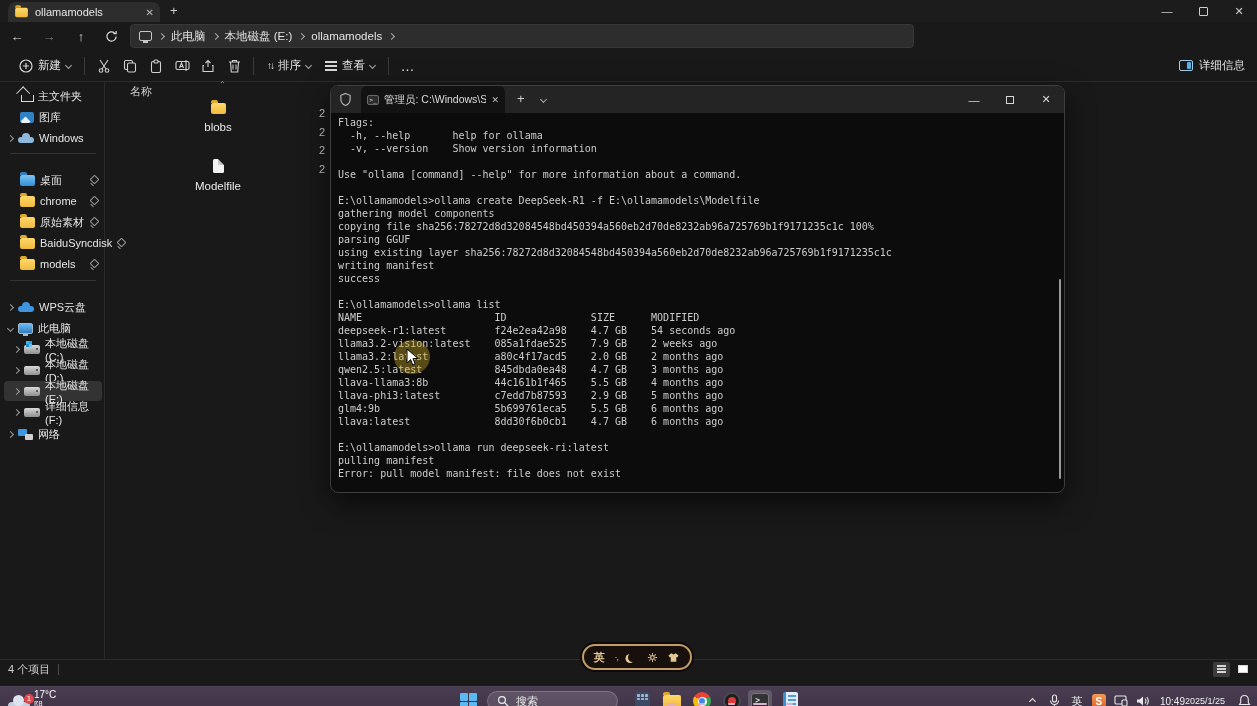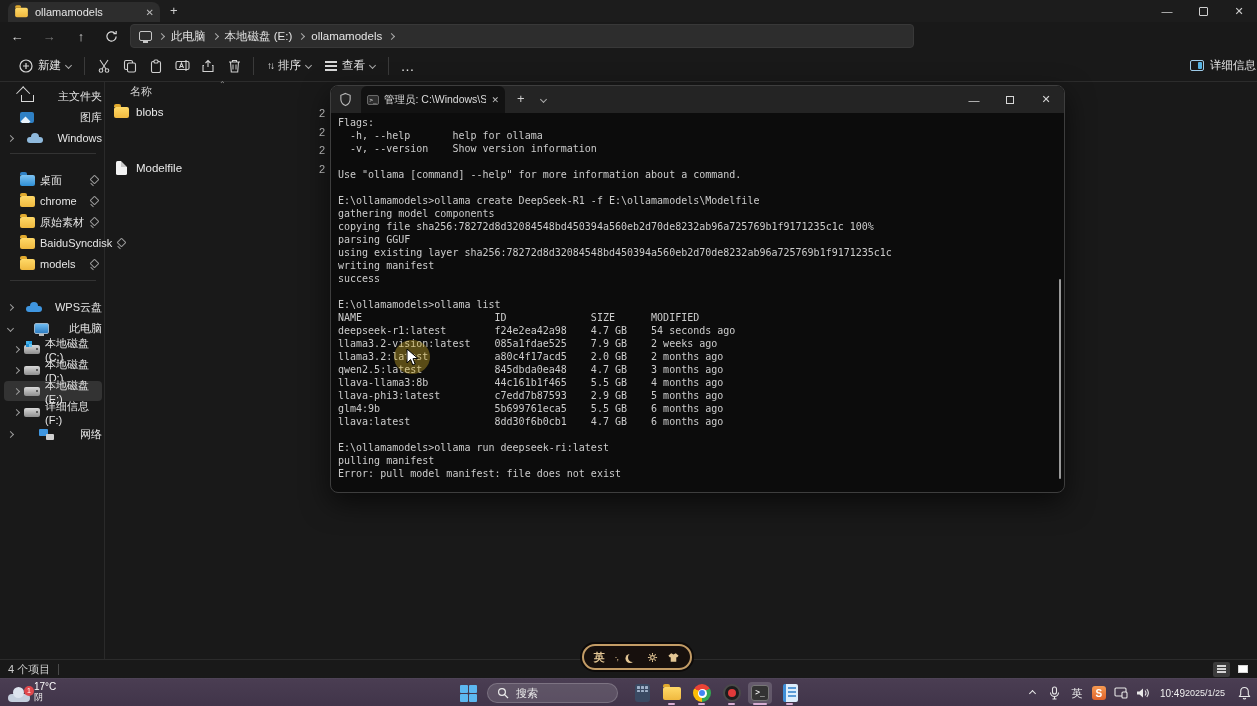--- a/index.html
+++ b/index.html
@@ -31,29 +31,29 @@
   .chev.down{transform:rotate(45deg);}
   .mini-monitor{width:13px;height:10px;border:1.3px solid #c7c7c7;border-radius:2px;position:relative;flex:none;}
   .mini-monitor::after{content:"";position:absolute;left:3px;bottom:-3px;width:5px;height:2px;background:#c7c7c7;}
 
   .toolbar{position:absolute;left:0;top:50px;right:0;height:32px;border-bottom:1px solid #2c2c2c;
     display:flex;align-items:center;font-size:11.5px;color:#e3e3e3;}
   .tbtn{display:flex;align-items:center;gap:5px;padding:0 7px;height:26px;border-radius:4px;}
   .tb-sep{width:1px;height:18px;background:#3a3a3a;margin:0 6px;}
   .tbi{display:flex;align-items:center;justify-content:center;width:26px;height:26px;border-radius:4px;}
   .lines-icon{width:12px;height:2px;background:#d6d6d6;box-shadow:0 4px 0 #d6d6d6,0 -4px 0 #d6d6d6;}
-  .details-btn{margin-left:auto;margin-right:1px;display:flex;align-items:center;gap:6px;}
+  .details-btn{margin-left:auto;margin-right:12px;display:flex;align-items:center;gap:6px;}
   .pane-icon{width:14px;height:11px;border:1.3px solid #9ecbe8;border-radius:2px;position:relative;}
   .pane-icon::after{content:"";position:absolute;right:1px;top:1px;bottom:1px;width:4px;background:#57b3e3;border-radius:1px;}
 
   .v-sep{position:absolute;left:104px;top:82px;width:1px;bottom:19px;background:#2a2a2a;}
 
   
   .side-item{position:absolute;left:4px;width:98px;height:20px;display:flex;align-items:center;
-    gap:5px;font-size:11px;color:#e6e6e6;border-radius:4px;padding-left:4px;justify-content:space-between;}
+    gap:5px;font-size:11px;color:#e6e6e6;border-radius:4px;padding-left:4px;}
   .side-item .chev{border-color:#9b9b9b;}
   .side-item.sel{background:#333333;}
   .side-div{position:absolute;left:10px;width:86px;height:1px;background:#333;}
   .pin{width:8px;height:8px;position:relative;margin-left:auto;margin-right:4px;flex:none;}
   .pin::before{content:"";position:absolute;left:1px;top:0;width:5px;height:5px;border:1.2px solid #9a9a9a;border-radius:1px;transform:rotate(45deg);}
   .pin::after{content:"";position:absolute;left:0px;bottom:-1px;width:4px;height:1.2px;background:#9a9a9a;transform:rotate(45deg);}
 
   .icon-folder{width:15px;height:11px;background:linear-gradient(#ffd968,#f0b93f);border-radius:2px;position:relative;flex:none;}
   .icon-folder::before{content:"";position:absolute;top:-3px;left:0;width:7px;height:3px;background:#e0a92e;border-radius:2px 2px 0 0;}
   .icon-folder.small{transform:scale(.85);}
@@ -77,21 +77,21 @@
   .icon-gallery{width:14px;height:11px;background:#2f80c4;border-radius:2px;position:relative;overflow:hidden;flex:none;}
   .icon-gallery::after{content:"";position:absolute;left:2px;bottom:-2px;width:7px;height:7px;background:#e8f2fa;transform:rotate(45deg);}
   .icon-network{width:15px;height:11px;position:relative;flex:none;}
   .icon-network::before{content:"";position:absolute;left:0;top:0;width:9px;height:7px;background:#3f96e0;border-radius:1px;}
   .icon-network::after{content:"";position:absolute;right:0;bottom:0;width:8px;height:6px;background:#d0d0d0;border-radius:1px;}
 
   
   .col-header{position:absolute;left:130px;top:84px;font-size:11px;color:#cfcfcf;}
   .sort-caret{position:absolute;left:219px;top:80px;font-size:8px;color:#9a9a9a;}
   .file-row{position:absolute;left:108px;width:214px;height:18px;display:flex;align-items:center;gap:7px;
-    font-size:11.5px;color:#eaeaea;border-radius:3px;padding-left:6px;}
+    font-size:11.5px;color:#eaeaea;border-radius:3px;padding-left:6px;flex-direction:column;}
   .partial-date{position:absolute;left:319px;width:12px;font-size:11px;color:#c9c9c9;overflow:hidden;}
 
   .statusbar{position:absolute;left:0;bottom:0;right:0;height:19px;border-top:1px solid #2b2b2b;
     display:flex;align-items:center;font-size:11px;color:#cfcfcf;padding-left:8px;gap:8px;background:#191919;}
   .status-sep{width:1px;height:11px;background:#4a4a4a;}
   .view-toggles{margin-left:auto;margin-right:6px;display:flex;gap:4px;}
   .vt{width:17px;height:15px;display:flex;align-items:center;justify-content:center;border-radius:2px;}
   .vt.active{background:#3c3c3c;}
   .vt .lines-icon{width:9px;height:1.5px;box-shadow:0 3px 0 #d6d6d6,0 -3px 0 #d6d6d6;}
   .vt .thumb-box{width:10px;height:8px;border:1.5px solid #d6d6d6;background:#fff;}
@@ -122,21 +122,21 @@
 
   
   .ime{position:absolute;left:582px;top:644px;width:110px;height:26px;background:#17100d;
     border:2px solid #c39c66;box-shadow:0 0 0 2px #0d0a09;border-radius:14px;display:flex;align-items:center;
     justify-content:space-evenly;color:#e4c795;z-index:6;}
   .ime .mode{font-size:11px;font-weight:bold;}
   .ime .punct{font-size:9px;letter-spacing:-1px;}
   .ime-moon{width:9px;height:9px;border-radius:50%;box-shadow:-2.5px 1px 0 0 #e4c795;}
 
   
-  .taskbar{position:absolute;left:0;bottom:0;right:0;height:28px;
+  .taskbar{position:absolute;left:0;bottom:0;right:0;height:20px;
     background:linear-gradient(#4a3d52,#41354a);border-top:1px solid rgba(255,255,255,.07);z-index:10;}
   .weather{position:absolute;left:8px;top:2px;display:flex;align-items:center;gap:4px;color:#fff;}
   .w-cloud{width:22px;height:13px;position:relative;margin-top:6px;}
   .w-cloud::before{content:"";position:absolute;left:0;bottom:0;width:22px;height:8px;border-radius:5px;background:#c6d0de;}
   .w-cloud::after{content:"";position:absolute;left:5px;top:-2px;width:11px;height:11px;border-radius:50%;background:#dde4ee;}
   .w-badge{position:absolute;right:-4px;top:-3px;width:10px;height:10px;border-radius:50%;background:#e0474c;
     color:#fff;font-size:7px;display:flex;align-items:center;justify-content:center;z-index:2;}
   .w-text{display:flex;flex-direction:column;line-height:11px;font-size:10px;}
   .w-text .cond{font-size:9px;color:#e8e8e8;}
   .tb-ico{position:absolute;top:3px;width:24px;height:22px;display:flex;align-items:center;justify-content:center;border-radius:4px;}

